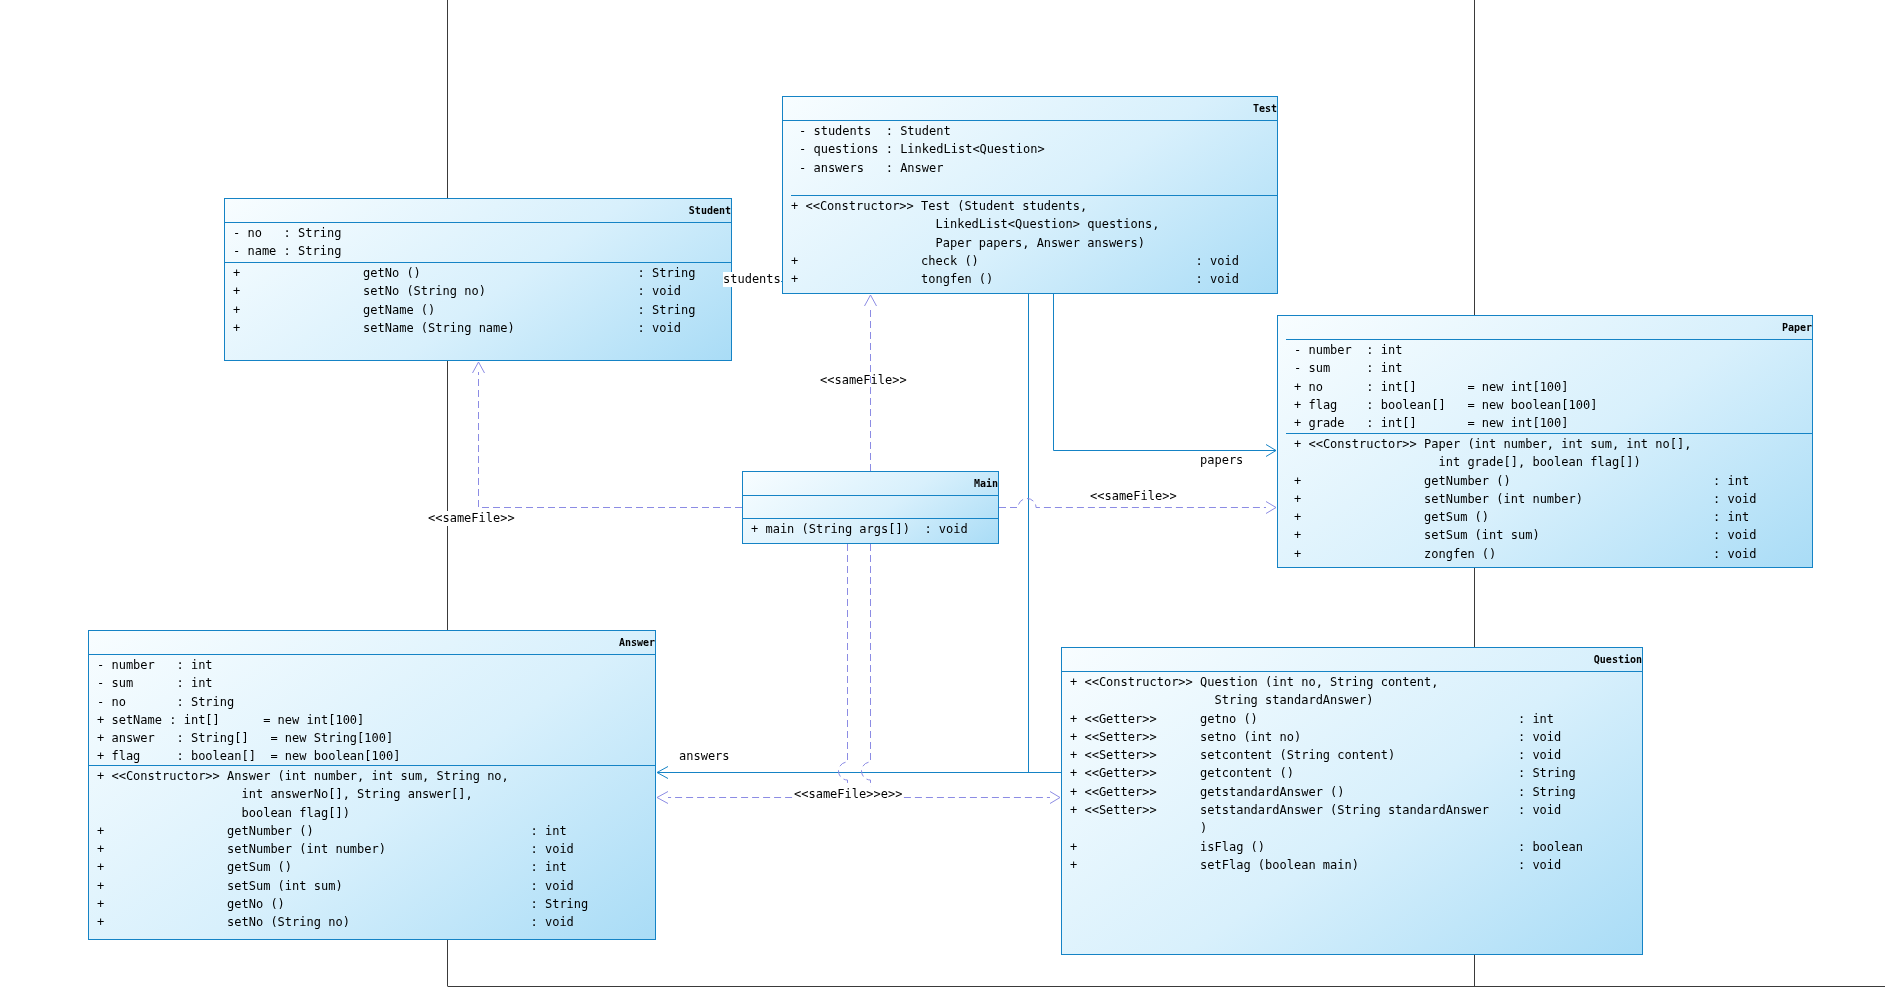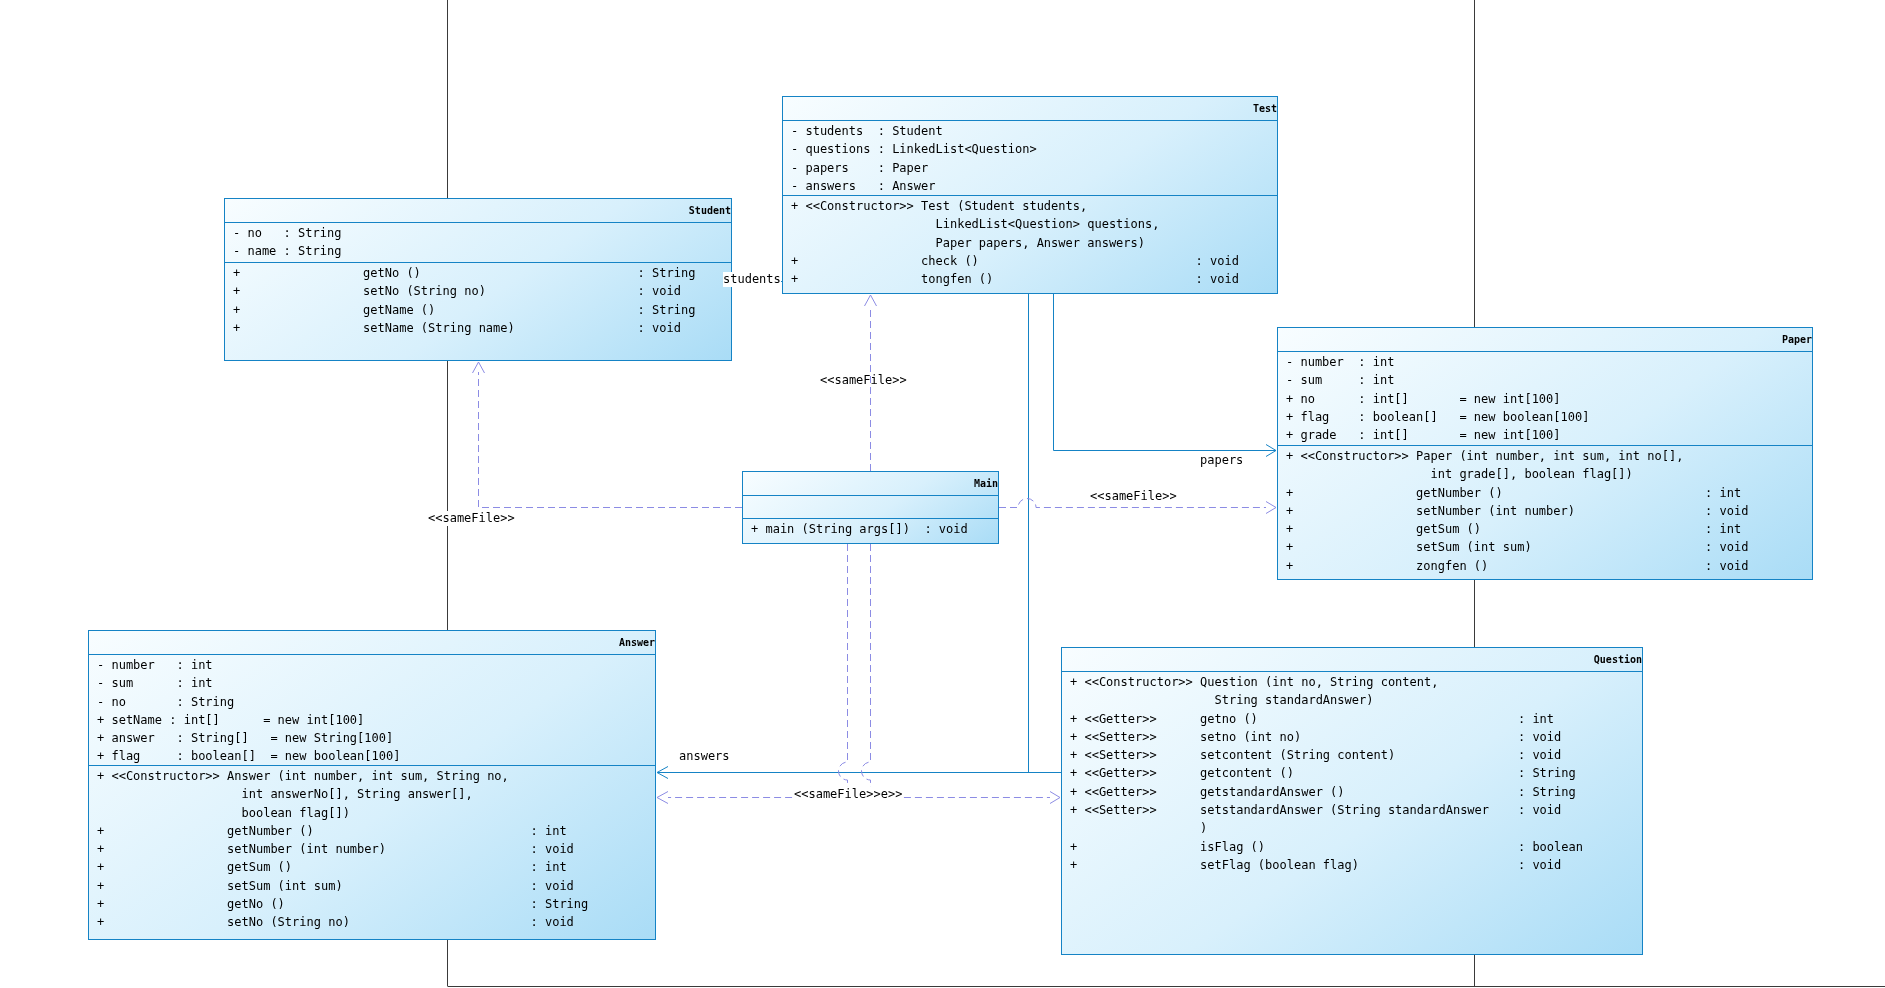--- a/index.html
+++ b/index.html
@@ -18,22 +18,22 @@
      box-sizing:border-box;color:#000;}
   .uml-title{height:23px;line-height:23px;text-align:right;font-size:10px;
      border-bottom:1px solid var(--box-border);overflow:hidden;font-weight:bold;}
   .cmp{overflow:hidden;padding:1px 0 0 8px;box-sizing:border-box;}
   .uml-attrs{border-bottom:1px solid var(--box-border);}
   .member-line{white-space:pre;font-size:12px;line-height:18.3px;}
 
   #box-student {left:224px; top:198px; width:508px; height:163px;}
   #box-student .uml-attrs{height:40px;}
   #box-test    {left:782px; top:96px;  width:496px; height:198px;}
-  #box-test    .uml-attrs{height:75px;}
-  #box-paper   {left:1277px;top:327px; width:536px; height:253px;}
+  #box-test    .uml-attrs{height:75px;margin-left:8px;}
+  #box-paper   {left:1277px;top:315px; width:536px; height:253px;padding-left:8px;}
   #box-paper   .uml-attrs{height:94px;}
   #box-main    {left:742px; top:471px; width:257px; height:73px;}
   #box-main    .uml-attrs{height:23px;}
   #box-answer  {left:88px;  top:630px; width:568px; height:310px;}
   #box-answer  .uml-attrs{height:111px;}
   #box-question{left:1061px;top:647px; width:582px; height:308px;}
   #box-question .uml-attrs{height:75px;}
 
   .conn-label{position:absolute;z-index:3;font-size:12px;line-height:15px;color:#000;white-space:pre;}
   .lbl-bg{background:#ffffff;}
@@ -54,21 +54,20 @@
     <line class="pageline" x1="447.5" y1="0" x2="447.5" y2="986"></line>
     <line class="pageline" x1="1474.5" y1="0" x2="1474.5" y2="986"></line>
     <line class="pageline" x1="447.5" y1="986.5" x2="1885" y2="986.5"></line>
   </svg>
 
   <div class="uml-class" id="box-test">
     <div class="uml-title">Test</div>
     <div class="cmp uml-attrs">
         <div class="member-line">- students  : Student</div>
         <div class="member-line">- questions : LinkedList&lt;Question&gt;</div>
-        <div class="member-line">- papers    : Paper</div>
         <div class="member-line">- answers   : Answer</div>
       </div>
     <div class="cmp uml-ops">
         <div class="member-line">+ &lt;&lt;Constructor&gt;&gt; Test (Student students,</div>
         <div class="member-line">                    LinkedList&lt;Question&gt; questions,</div>
         <div class="member-line">                    Paper papers, Answer answers)</div>
         <div class="member-line">+                 check ()                              : void</div>
         <div class="member-line">+                 tongfen ()                            : void</div>
       </div>
   </div>
@@ -144,21 +143,21 @@
         <div class="member-line">+ &lt;&lt;Constructor&gt;&gt; Question (int no, String content,</div>
         <div class="member-line">                    String standardAnswer)</div>
         <div class="member-line">+ &lt;&lt;Getter&gt;&gt;      getno ()                                    : int</div>
         <div class="member-line">+ &lt;&lt;Setter&gt;&gt;      setno (int no)                              : void</div>
         <div class="member-line">+ &lt;&lt;Setter&gt;&gt;      setcontent (String content)                 : void</div>
         <div class="member-line">+ &lt;&lt;Getter&gt;&gt;      getcontent ()                               : String</div>
         <div class="member-line">+ &lt;&lt;Getter&gt;&gt;      getstandardAnswer ()                        : String</div>
         <div class="member-line">+ &lt;&lt;Setter&gt;&gt;      setstandardAnswer (String standardAnswer    : void</div>
         <div class="member-line">                  )</div>
         <div class="member-line">+                 isFlag ()                                   : boolean</div>
-        <div class="member-line">+                 setFlag (boolean flag)                      : void</div>
+        <div class="member-line">+                 setFlag (boolean main)                      : void</div>
       </div>
   </div>
 
   <svg id="fg-layer" class="layer" width="1885" height="988">
 
     <path class="solid" d="M 732 281.5 L 782 281.5"></path>
     <path class="solid" d="M 1053.5 294 L 1053.5 450.5 L 1276 450.5"></path>
     <path class="solid" d="M 1266 444.5 L 1276 450.5 L 1266 456.5"></path>
     <path class="solid" d="M 1028.5 294 L 1028.5 772.5 M 658 772.5 L 1061 772.5"></path>
     <path class="solid" d="M 668 766.5 L 657 772.5 L 668 778.5"></path>

